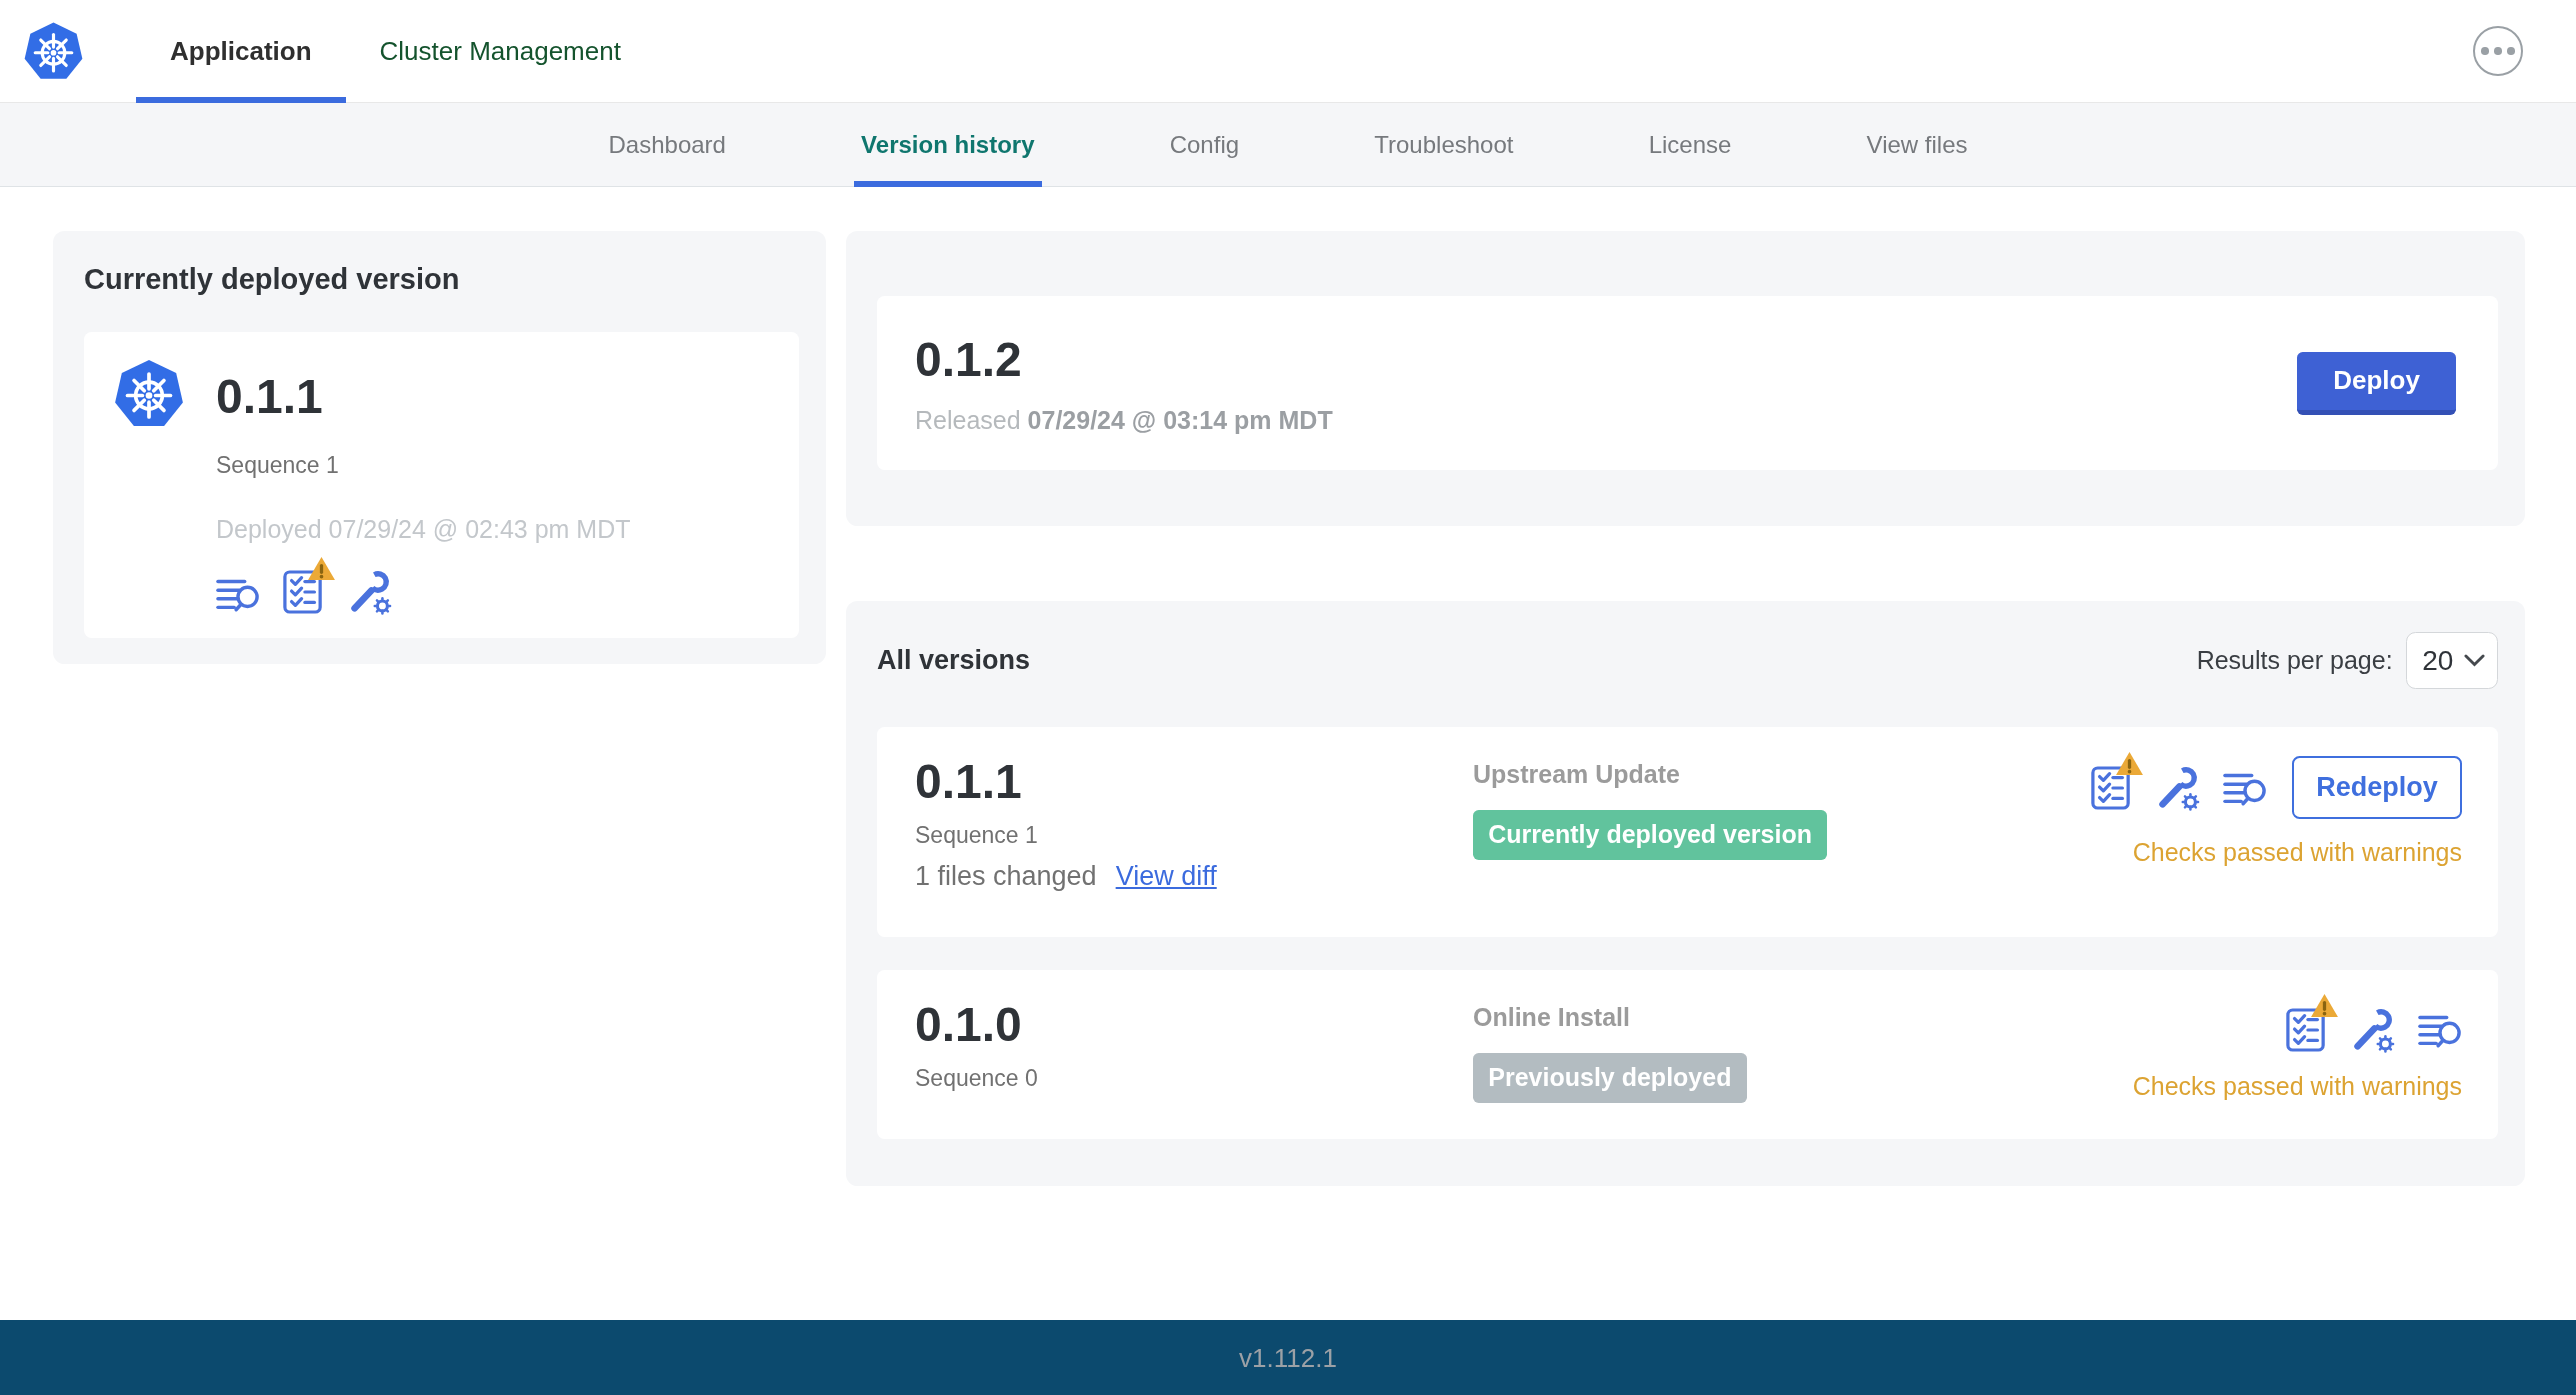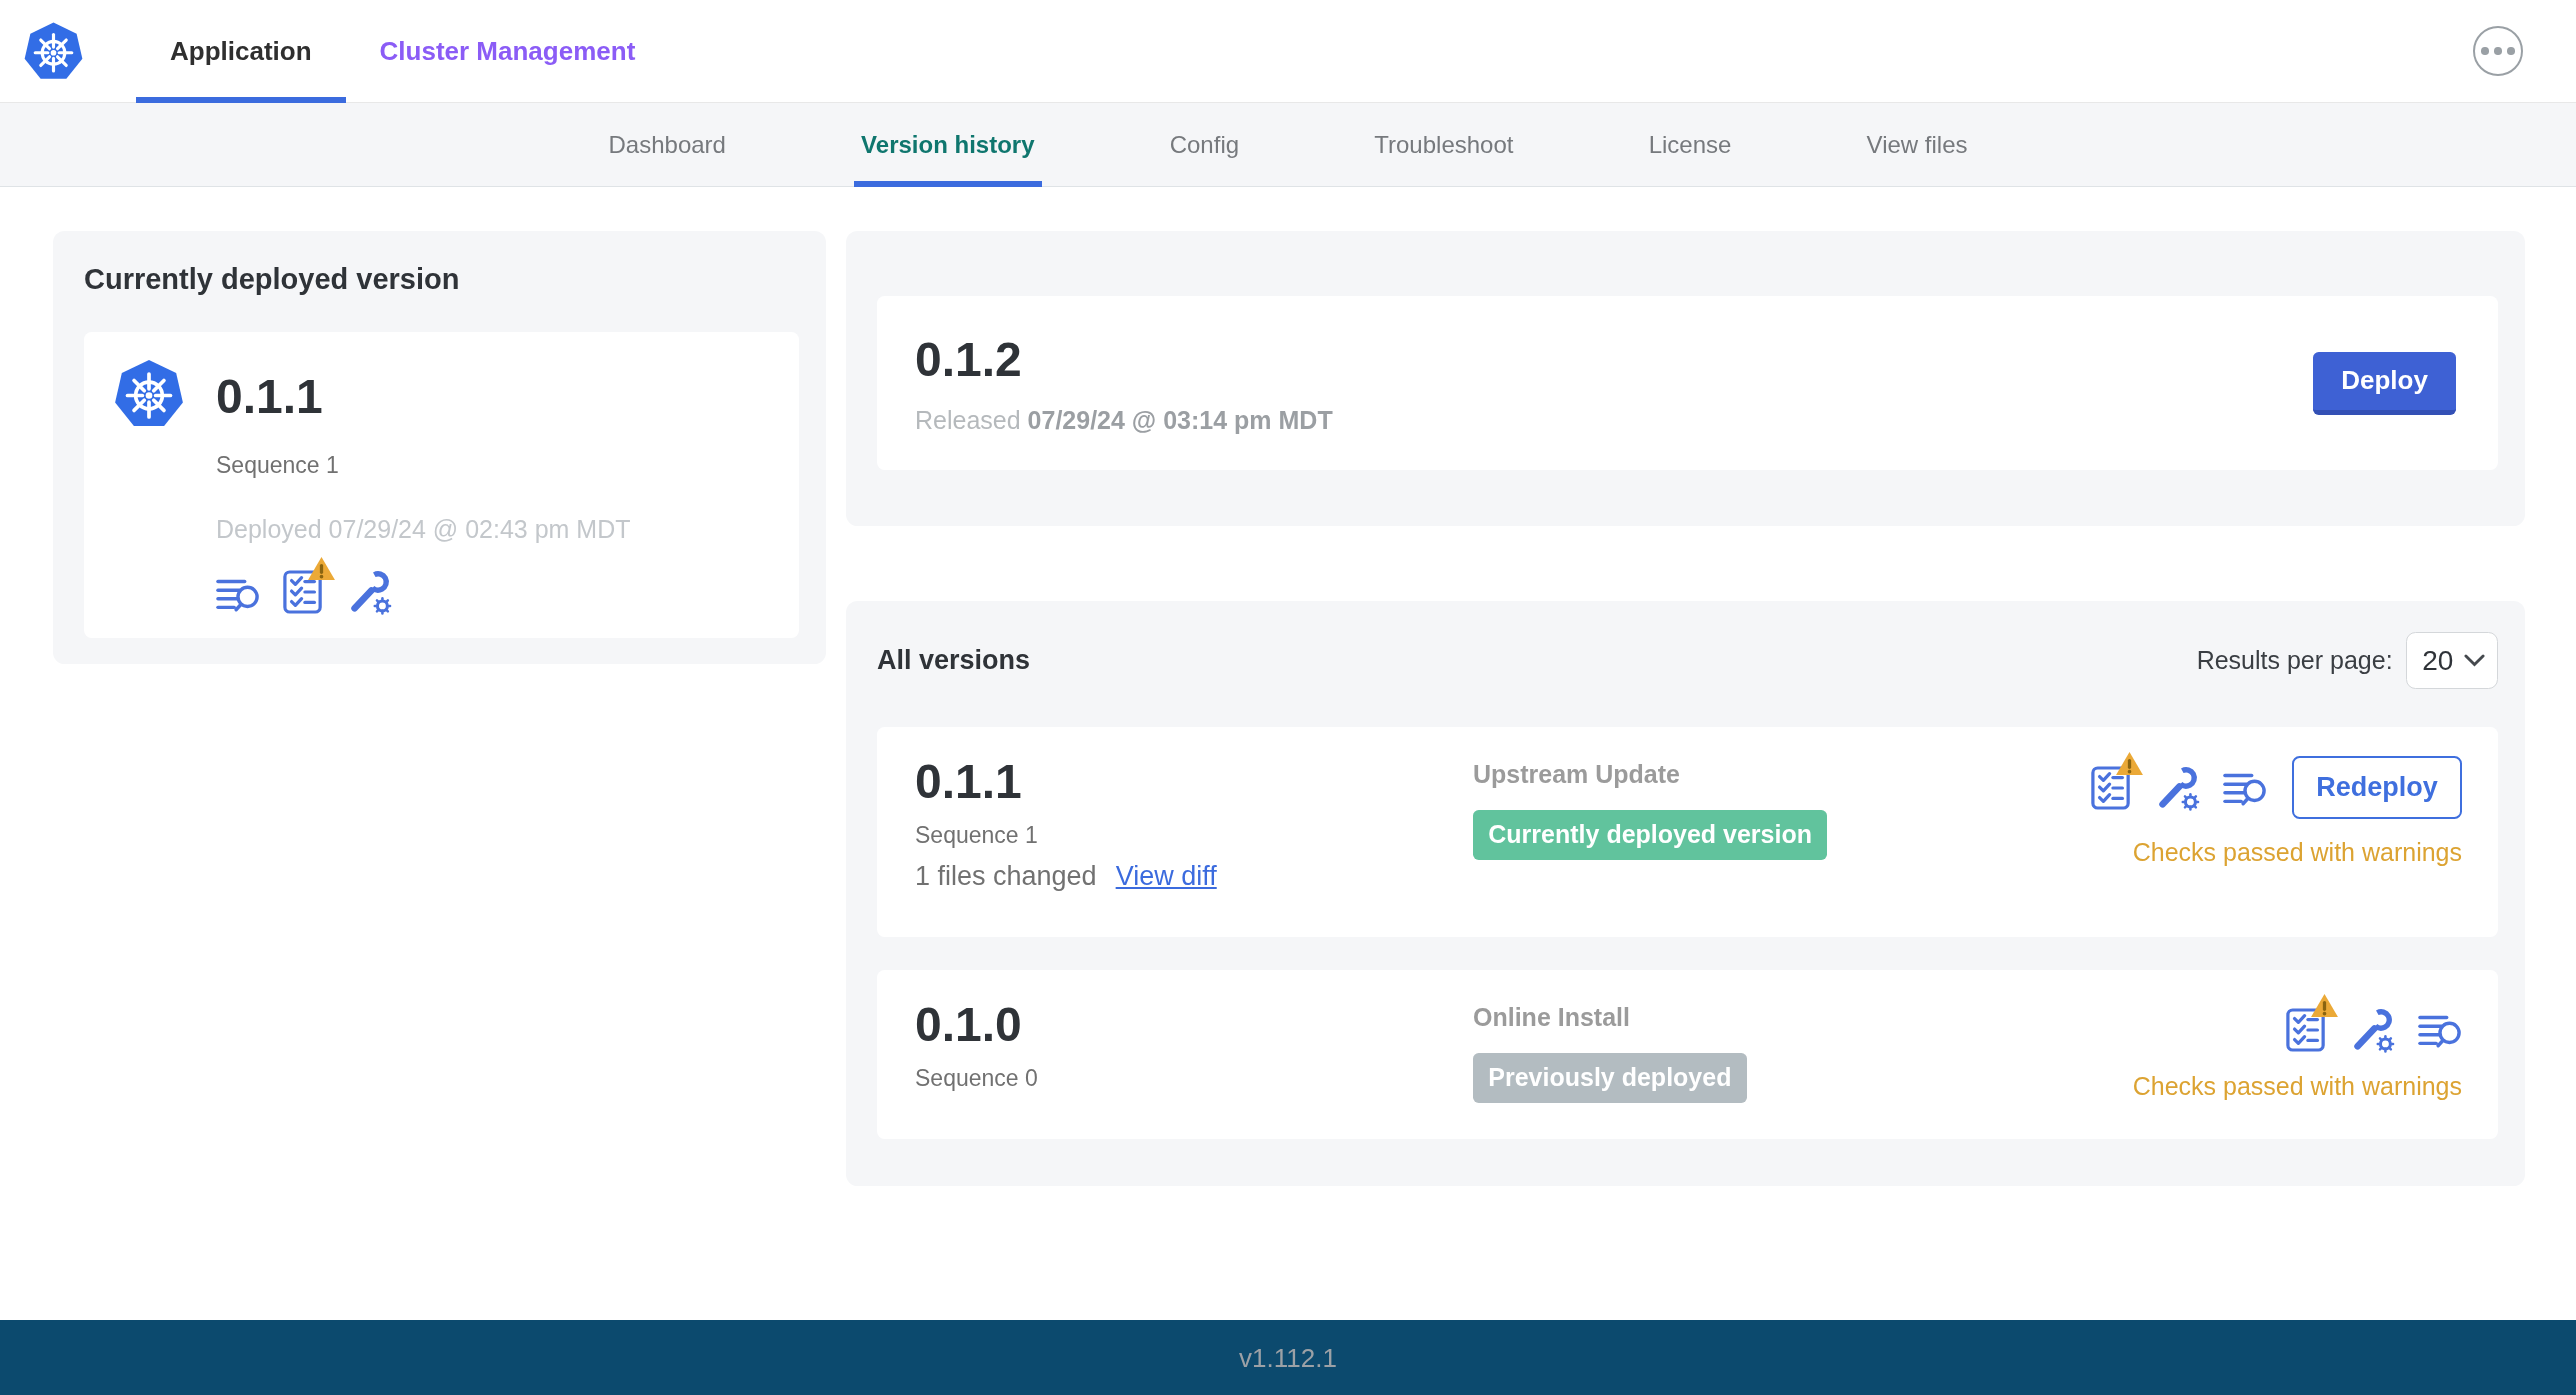--- a/index.html
+++ b/index.html
@@ -5,22 +5,22 @@
   * { margin:0; padding:0; box-sizing:border-box; }
   html,body { width:2576px; height:1396px; }
   body { font-family:"Liberation Sans", sans-serif; background:#fff; color:#30343a; }
   .page { width:2576px; height:1396px; display:flex; flex-direction:column; overflow:hidden; }
 
   
   .topnav { height:103px; flex:0 0 103px; background:#fff; border-bottom:1px solid #e8e8e8;
             display:flex; align-items:stretch; padding:0 53px 0 21px; }
   .logo-wrap { display:flex; align-items:center; margin-right:50px; }
   .logo-wrap svg { width:65px; height:63px; }
-  .toptab { display:flex; align-items:center; padding:0 34px; font-size:26px; font-weight:700;
-            color:#8b5cf6; position:relative; cursor:pointer; }
+  .toptab { display:flex; align-items:center; padding:0 34px; font-size:26px; font-weight:400;
+            color:#14532d; position:relative; cursor:pointer; }
   .toptab.active { font-weight:700; color:#2f2f2f; }
   .toptab.active::after { content:""; position:absolute; left:0; right:0; bottom:-1px; height:5.7px; background:#3b6bde; }
   .ellipsis-btn { margin-left:auto; align-self:center; width:50px; height:50px; border-radius:50%;
             border:2.9px solid #9aa0a5; background:#fff; display:flex; align-items:center;
             justify-content:center; gap:5.7px; cursor:pointer; }
   .ellipsis-btn .dot { width:7.6px; height:7.6px; border-radius:50%; background:#9aa0a5; }
 
   
   .subnav { height:84px; flex:0 0 84px; background:#f5f6f8; border-bottom:1px solid #dfe3e6;
             display:flex; justify-content:center; gap:120px; }
@@ -52,21 +52,21 @@
   .warn-tri { position:absolute; top:-13.4px; right:-13.4px; }
 
   
   .right-col { flex:1 1 auto; min-width:0; }
   .au-panel { height:295px; padding:31px 27px 34px 31px; margin-bottom:75px; }
   .au-card { background:#fff; border-radius:7.6px; margin-top:34px; height:174px;
              display:flex; align-items:center; padding:0 42px 0 38px; }
   .au-version { font-size:48px; font-weight:700; color:#2f3338; }
   .au-released { margin-top:19px; font-size:25px; color:#b5b9bc;text-align:right; }
   .au-released b { color:#9b9fa3; font-weight:700; }
-  .deploy-btn { margin-left:auto; width:143px; height:63px; background:#3e61d4; border:none;
+  .deploy-btn { margin-left:auto; width:159px; height:63px; background:#3e61d4; border:none;
                 border-bottom:5.7px solid #3350b5; border-radius:5.7px; color:#fff; font-size:26px;
                 font-weight:700; cursor:pointer; font-family:inherit; }
 
   .av-panel { height:585px; padding:31px 27px 38px 31px; }
   .av-header { display:flex; align-items:center; }
   .rpp { margin-left:auto; display:flex; align-items:center; font-size:25px; color:#3a3e43; }
   .select-box { width:92px; height:57px; margin-left:13.4px; background:#fff; border:1.9px solid #d4d7da;
                 border-radius:9.5px; display:flex; align-items:center; justify-content:space-between;
                 padding:0 12.4px 0 15.3px; font-size:28px; color:#2f3338; cursor:pointer; }
 

